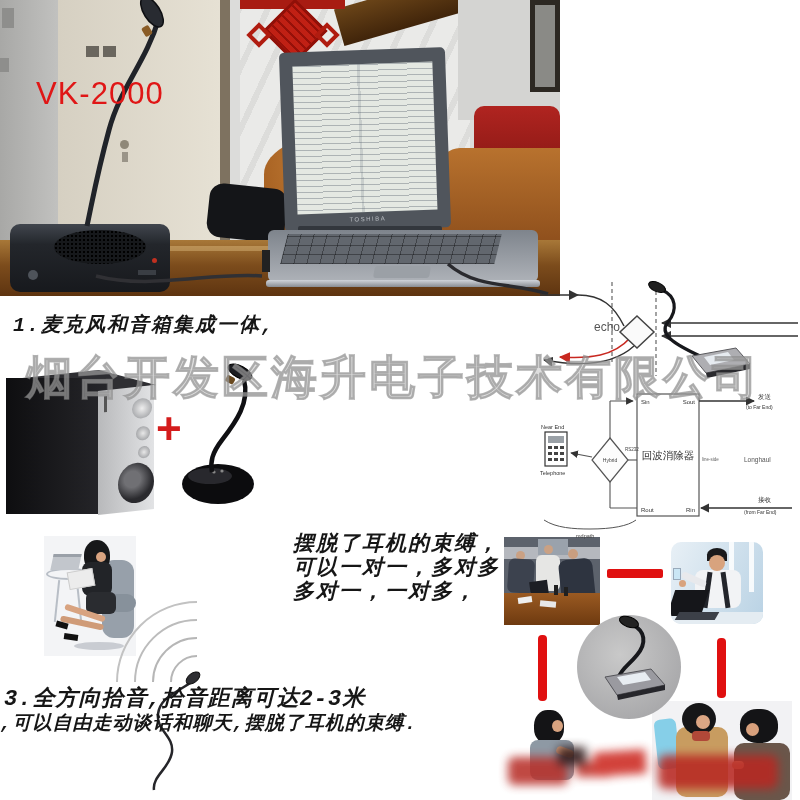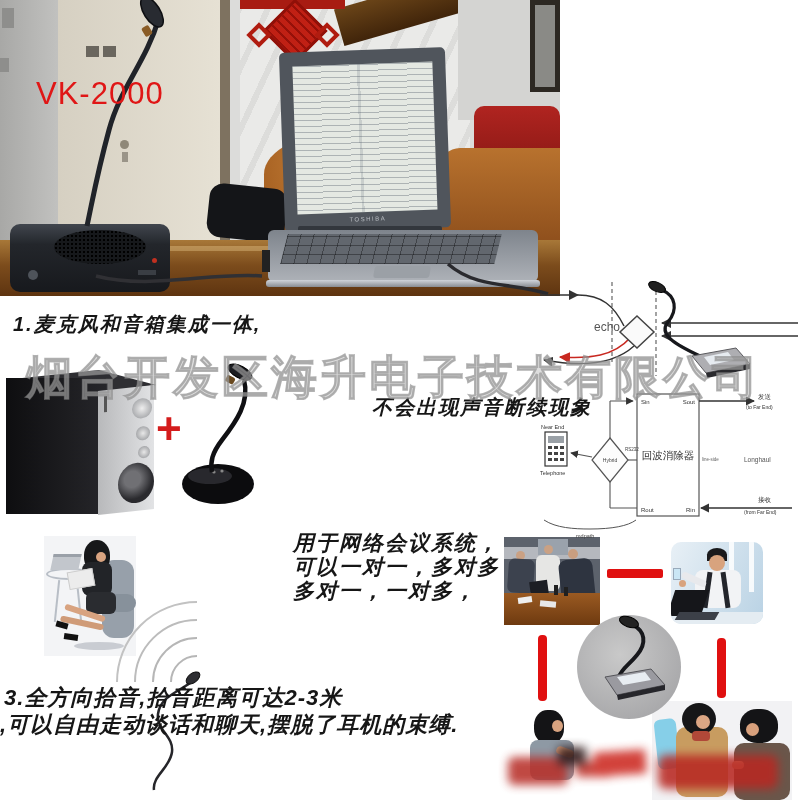--- a/index.html
+++ b/index.html
@@ -1,19 +1,19 @@
 <!DOCTYPE html>
 <html><head>
 <meta charset="utf-8">
 <style>
   html,body{margin:0;padding:0;background:#fff;}
   #canvas{position:relative;width:800px;height:800px;background:#fff;overflow:hidden;
           font-family:"Liberation Sans",sans-serif;}
   #canvas *{position:absolute;box-sizing:border-box;}
-  .scr{font-family:Liberation Sans, sans-serif;font-style:italic;font-weight:bold;color:#161616;
+  .scr{font-family:Liberation Mono, monospace;font-style:italic;font-weight:bold;color:#161616;
        white-space:nowrap;z-index:6;}
   
   .hero{left:0;top:0;width:560px;height:296px;background:#dcdcda;overflow:hidden;z-index:1;}
   .wall-left{left:0;top:0;width:60px;height:296px;background:linear-gradient(90deg,#a8a8a6,#c2c2c0);}
   .vent1{left:2px;top:8px;width:12px;height:20px;background:#8e8e8c;}
   .vent2{left:0;top:58px;width:9px;height:14px;background:#8e8e8c;}
   .door{left:58px;top:0;width:172px;height:264px;background:linear-gradient(90deg,#d6d0c2,#e6e1d4);
         border-right:10px solid #7e7260;}
   .door-sign1{left:86px;top:46px;width:13px;height:11px;background:#6a665e;}
   .door-sign2{left:103px;top:46px;width:13px;height:11px;background:#6a665e;}
@@ -73,21 +73,21 @@
   .wm{left:26px;top:347px;width:772px;font-size:46px;font-family:"Liberation Serif",serif;font-weight:bold;
       letter-spacing:3px;color:rgba(190,190,190,.5);-webkit-text-stroke:1px rgba(130,130,130,.55);
       z-index:10;pointer-events:none;white-space:nowrap;}
   
   .f1a{left:13px;top:311px;font-size:20px;letter-spacing:2px;}
   .f1b{left:21px;top:338px;font-size:20px;letter-spacing:2px;}
   .f2a{left:366px;top:367px;font-size:20px;letter-spacing:2px;}
   .f2b{left:372px;top:394px;font-size:20px;letter-spacing:2px;}
   .f4{left:293px;font-size:21px;letter-spacing:2px;}
   .f3a{left:4px;top:683px;font-size:22px;letter-spacing:1px;}
-  .f3b{left:0;top:710px;font-size:22px;letter-spacing:1px;}
+  .f3b{left:0;top:710px;font-size:19px;letter-spacing:1px;}
   .plus{left:156px;top:404px;font-size:44px;font-weight:bold;color:#d41c1c;z-index:6;font-family:"Liberation Sans",sans-serif;}
   
   .spk{left:6px;top:370px;width:152px;height:146px;z-index:2;}
   .spk-top{left:0;top:0;width:150px;height:26px;background:#2e2e32;
            clip-path:polygon(6% 34%,62% 0%,100% 58%,64% 86%);}
   .spk-body{left:0;top:8px;width:100px;height:136px;background:linear-gradient(90deg,#0e0e10,#26262a);}
   .spk-front{left:92px;top:18px;width:56px;height:124px;transform:skewY(-6deg);
              background:linear-gradient(90deg,#b8b9bb,#e2e3e5);}
   .k1{left:34px;top:12px;width:20px;height:20px;border-radius:50%;background:radial-gradient(#eee,#909296);}
   .k2{left:38px;top:40px;width:14px;height:14px;border-radius:50%;background:radial-gradient(#e8e8e8,#8c8e92);}
@@ -252,21 +252,20 @@
   <svg style="left:170px;top:358px;z-index:2;" width="96" height="152" viewBox="0 0 96 152">
     <ellipse cx="48" cy="126" rx="36" ry="20" fill="#0c0c0e"></ellipse>
     <ellipse cx="40" cy="118" rx="22" ry="8" fill="#2e2e33" opacity="0.85"></ellipse>
     <circle cx="44" cy="114" r="1.6" fill="#888"></circle>
       <circle cx="52" cy="113" r="1.6" fill="#888"></circle>
     <path d="M74,22 C80,44 66,64 52,82 C42,95 40,104 42,114" stroke="#101013" stroke-width="4.5" fill="none"></path>
     <rect x="56" y="18" width="9" height="7" rx="2" fill="#6a4a20" transform="rotate(28 60 21)"></rect>
     <ellipse cx="70" cy="14" rx="13" ry="6" fill="#1c1d21" stroke="#000" transform="rotate(28 70 14)"></ellipse>
   </svg>
 
-  <div class="scr f2b">不会出现声音断续现象</div>
 
   <svg class="diag" width="270" height="270" viewBox="530 278 270 270">
     <defs>
       <marker id="arr" viewBox="0 0 10 10" refX="9" refY="5" markerWidth="7" markerHeight="7" orient="auto-start-reverse">
         <path d="M0,0 L10,5 L0,10 z" fill="#333"></path>
       </marker>
       <marker id="arrR" viewBox="0 0 10 10" refX="9" refY="5" markerWidth="7" markerHeight="7" orient="auto-start-reverse">
         <path d="M0,0 L10,5 L0,10 z" fill="#c82820"></path>
       </marker>
     </defs>
@@ -316,21 +315,21 @@
     <text x="758" y="399" font-size="6.5" fill="#333">发送</text>
     <text x="746" y="409" font-size="5" fill="#333">(to Far End)</text>
     <path d="M792,508 H701" stroke="#333" stroke-width="1.3" fill="none" marker-end="url(#arr)"></path>
     <text x="758" y="502" font-size="6.5" fill="#333">接收</text>
     <text x="744" y="514" font-size="5" fill="#333">(from Far End)</text>
     <text x="744" y="462" font-size="6.5" fill="#555">Longhaul</text>
     <path d="M544,520 C556,528 574,529 590,529 C612,529 628,526 636,520" stroke="#555" stroke-width="1" fill="none"></path>
     <text x="576" y="538" font-size="5.5" fill="#444">mdpath</text>
   </svg>
 
-  <div class="scr f4" style="top:529px;">用于网络会议系统，</div>
+  <div class="scr f4" style="top:529px;">摆脱了耳机的束缚，</div>
   <div class="scr f4" style="top:553px;">可以一对一，多对多</div>
   <div class="scr f4" style="top:577px;">多对一，一对多，</div>
 
   <div class="woman">
     <div class="w-table"></div>
     <div class="w-tl1"></div>
     <div class="w-tl2"></div>
     <div class="w-laptop"></div>
     <div class="w-chair"></div>
     <div class="w-chairarm"></div>

